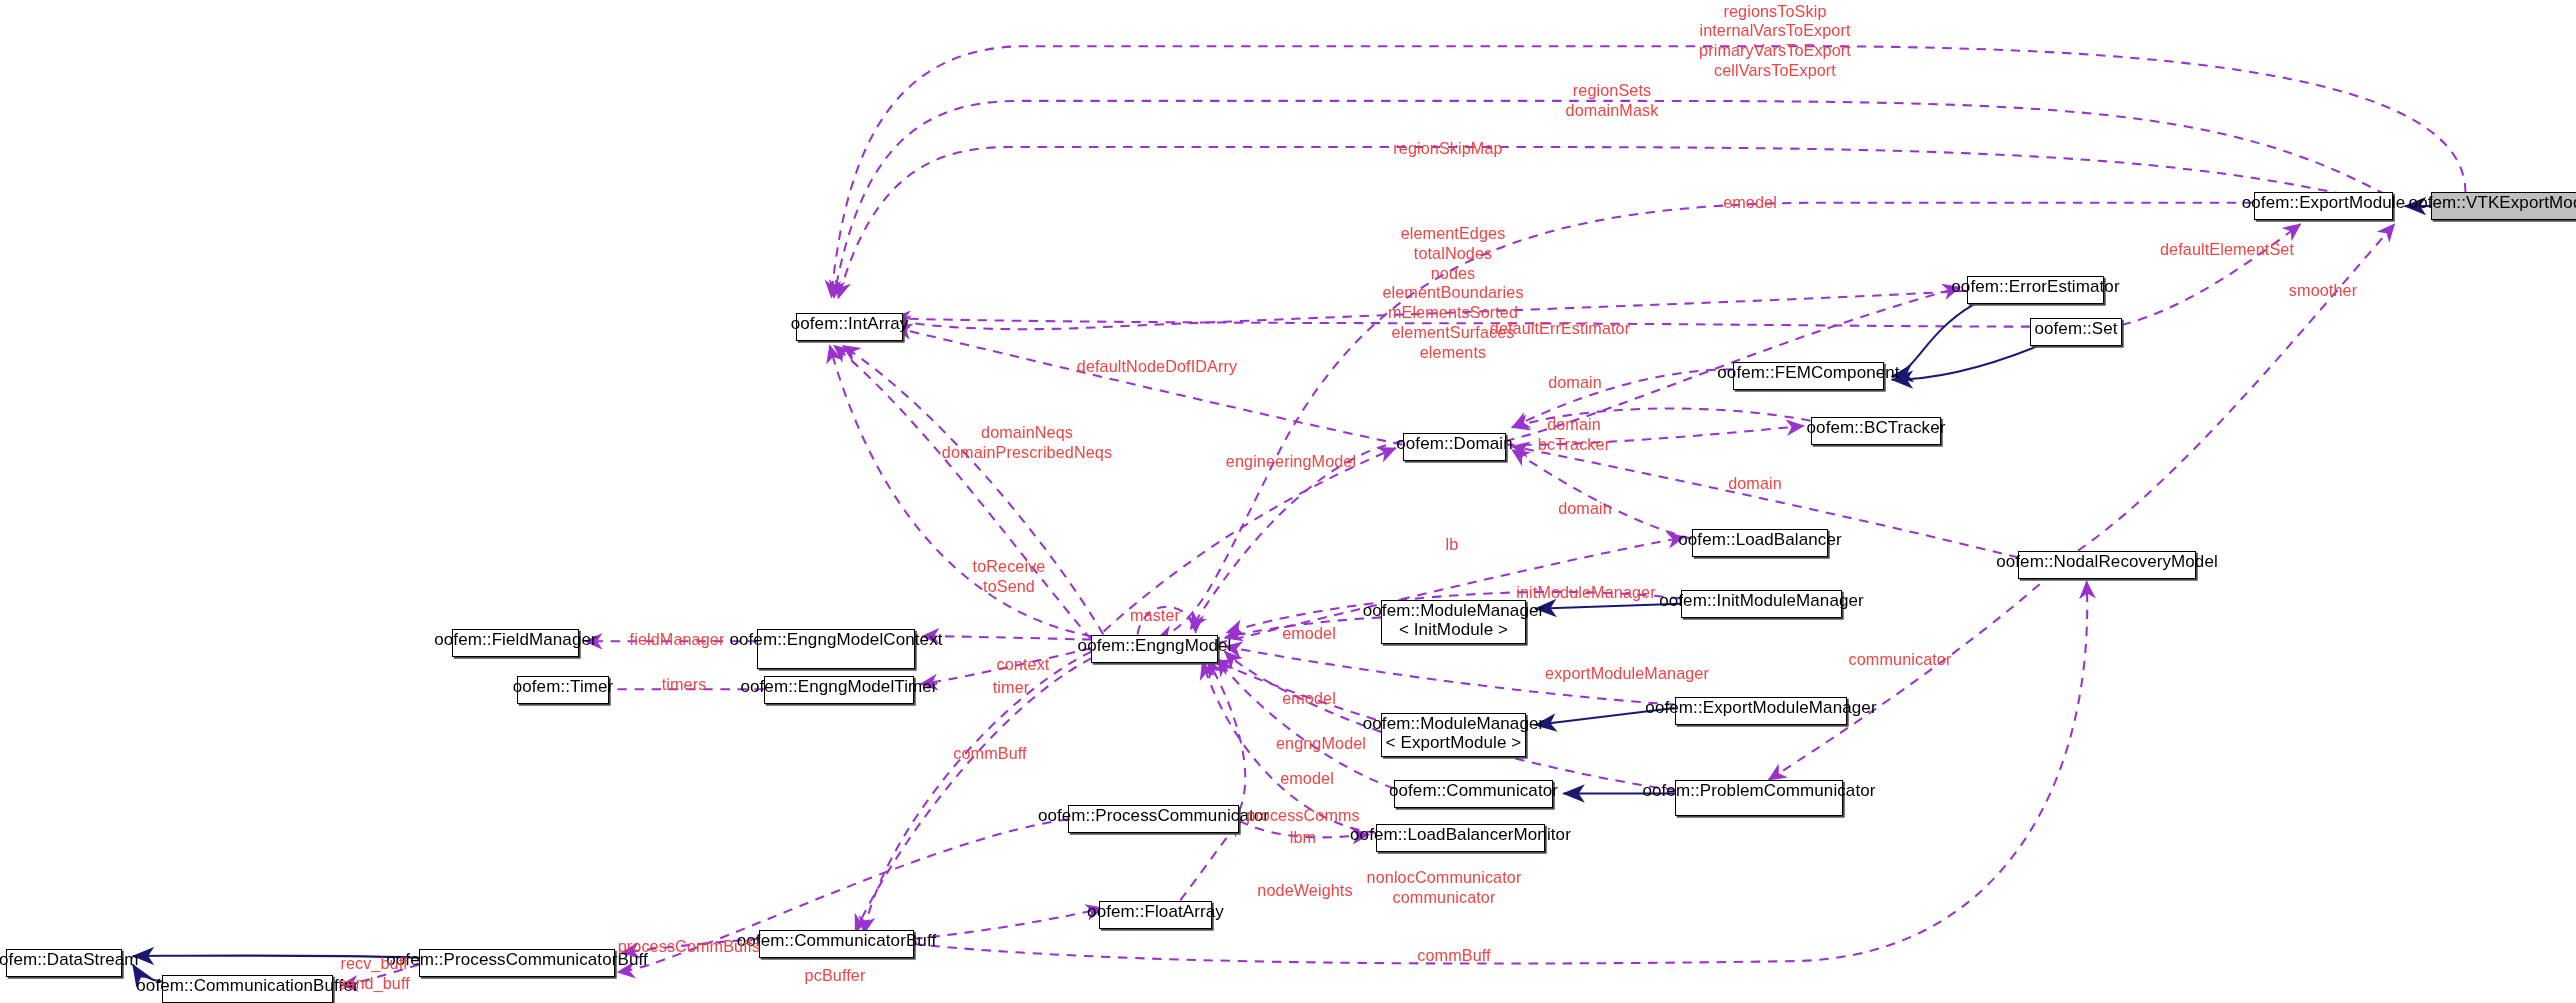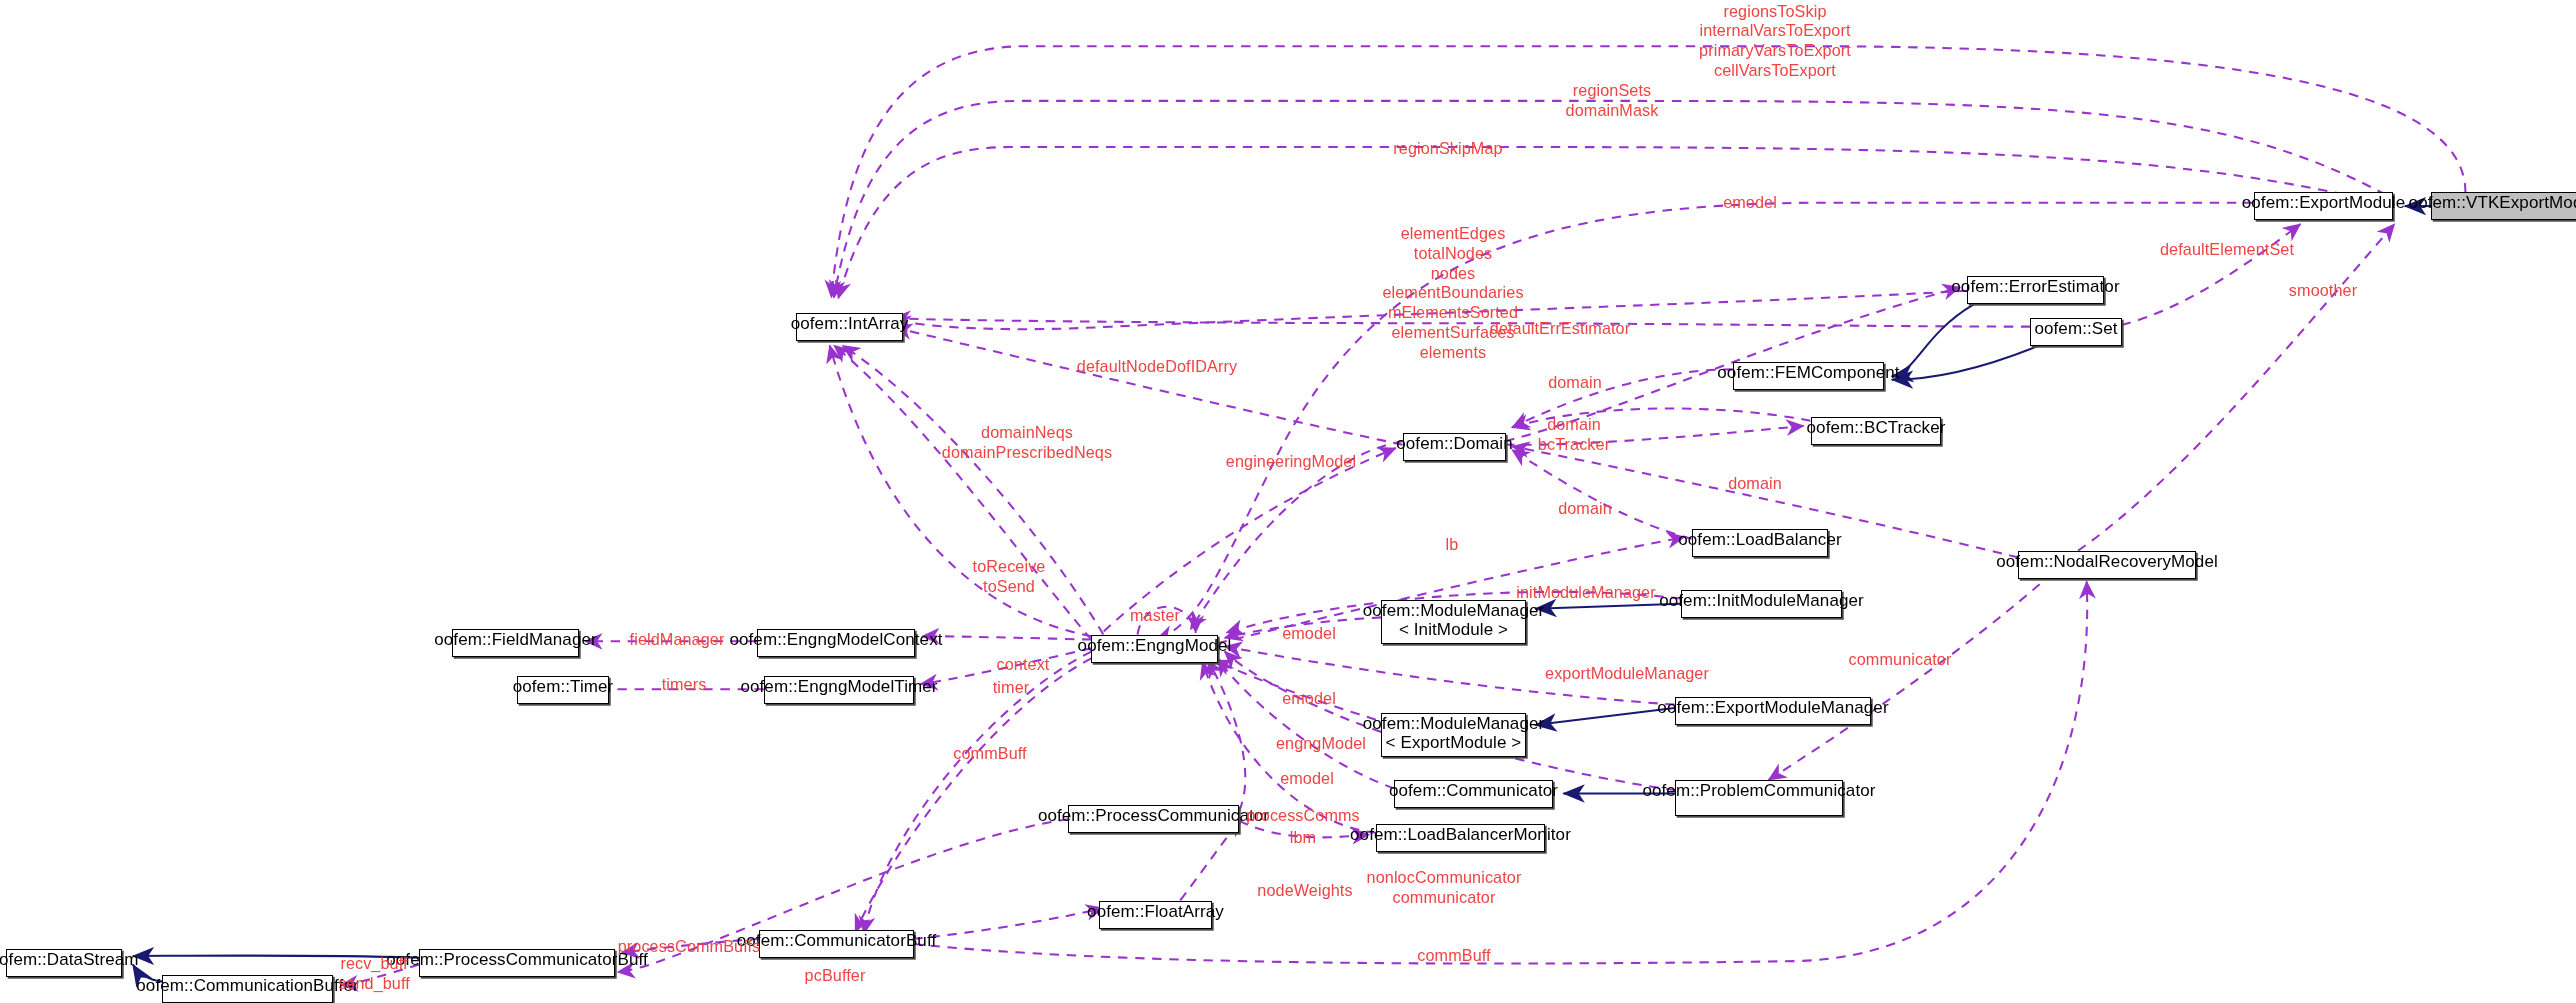--- a/index.html
+++ b/index.html
@@ -179,30 +179,30 @@
       <div class="node" style="left: 2254px; top: 192px; width: 139px; height: 28px;"><span>oofem::ExportModule</span></div>
       <div class="node" style="left: 1967px; top: 276px; width: 137px; height: 28px;"><span>oofem::ErrorEstimator</span></div>
       <div class="node" style="left: 2030px; top: 318px; width: 92px; height: 28px;"><span>oofem::Set</span></div>
       <div class="node" style="left: 1733px; top: 362px; width: 151px; height: 28px;"><span>oofem::FEMComponent</span></div>
       <div class="node" style="left: 1811px; top: 417px; width: 130px; height: 28px;"><span>oofem::BCTracker</span></div>
       <div class="node" style="left: 2018px; top: 551px; width: 178px; height: 28px;"><span>oofem::NodalRecoveryModel</span></div>
       <div class="node" style="left: 1692px; top: 529px; width: 136px; height: 28px;"><span>oofem::LoadBalancer</span></div>
       <div class="node" style="left: 1681px; top: 590px; width: 161px; height: 28px;"><span>oofem::InitModuleManager</span></div>
       <div class="node" style="left: 1381px; top: 600px; width: 145px; height: 44px;"><span>oofem::ModuleManager
 &lt; InitModule &gt;</span></div>
-      <div class="node" style="left: 1675px; top: 697px; width: 196px; height: 28px;"><span>oofem::ExportModuleManager</span></div>
+      <div class="node" style="left: 1675px; top: 697px; width: 172px; height: 28px;"><span>oofem::ExportModuleManager</span></div>
       <div class="node" style="left: 1381px; top: 713px; width: 145px; height: 44px;"><span>oofem::ModuleManager
 &lt; ExportModule &gt;</span></div>
       <div class="node" style="left: 1394px; top: 780px; width: 159px; height: 28px;"><span>oofem::Communicator</span></div>
       <div class="node" style="left: 1675px; top: 780px; width: 168px; height: 36px;"><span>oofem::ProblemCommunicator</span></div>
       <div class="node" style="left: 1376px; top: 824px; width: 169px; height: 28px;"><span>oofem::LoadBalancerMonitor</span></div>
       <div class="node" style="left: 1403px; top: 433px; width: 103px; height: 28px;"><span>oofem::Domain</span></div>
       <div class="node" style="left: 1091px; top: 635px; width: 127px; height: 28px;"><span>oofem::EngngModel</span></div>
       <div class="node" style="left: 784px; top: 313px; width: 107px; height: 28px; margin-left: 12px;"><span>oofem::IntArray</span></div>
-      <div class="node" style="left: 757px; top: 629px; width: 158px; height: 28px;"><span>oofem::EngngModelContext</span></div>
+      <div class="node" style="left: 757px; top: 629px; width: 158px; height: 40px;"><span>oofem::EngngModelContext</span></div>
       <div class="node" style="left: 452px; top: 629px; width: 127px; height: 28px;"><span>oofem::FieldManager</span></div>
       <div class="node" style="left: 764px; top: 676px; width: 150px; height: 28px;"><span>oofem::EngngModelTimer</span></div>
       <div class="node" style="left: 473px; top: 676px; width: 92px; height: 28px; margin-left: 44px;"><span>oofem::Timer</span></div>
       <div class="node" style="left: 1068px; top: 805px; width: 171px; height: 28px;"><span>oofem::ProcessCommunicator</span></div>
       <div class="node" style="left: 1099px; top: 901px; width: 113px; height: 28px;"><span>oofem::FloatArray</span></div>
       <div class="node" style="left: 759px; top: 930px; width: 155px; height: 28px;"><span>oofem::CommunicatorBuff</span></div>
       <div class="node" style="left: 419px; top: 949px; width: 196px; height: 28px;"><span>oofem::ProcessCommunicatorBuff</span></div>
       <div class="node" style="left: 162px; top: 975px; width: 171px; height: 28px;"><span>oofem::CommunicationBuffer</span></div>
       <div class="node" style="left: 6px; top: 949px; width: 116px; height: 28px;"><span>oofem::DataStream</span></div>
     </div>

